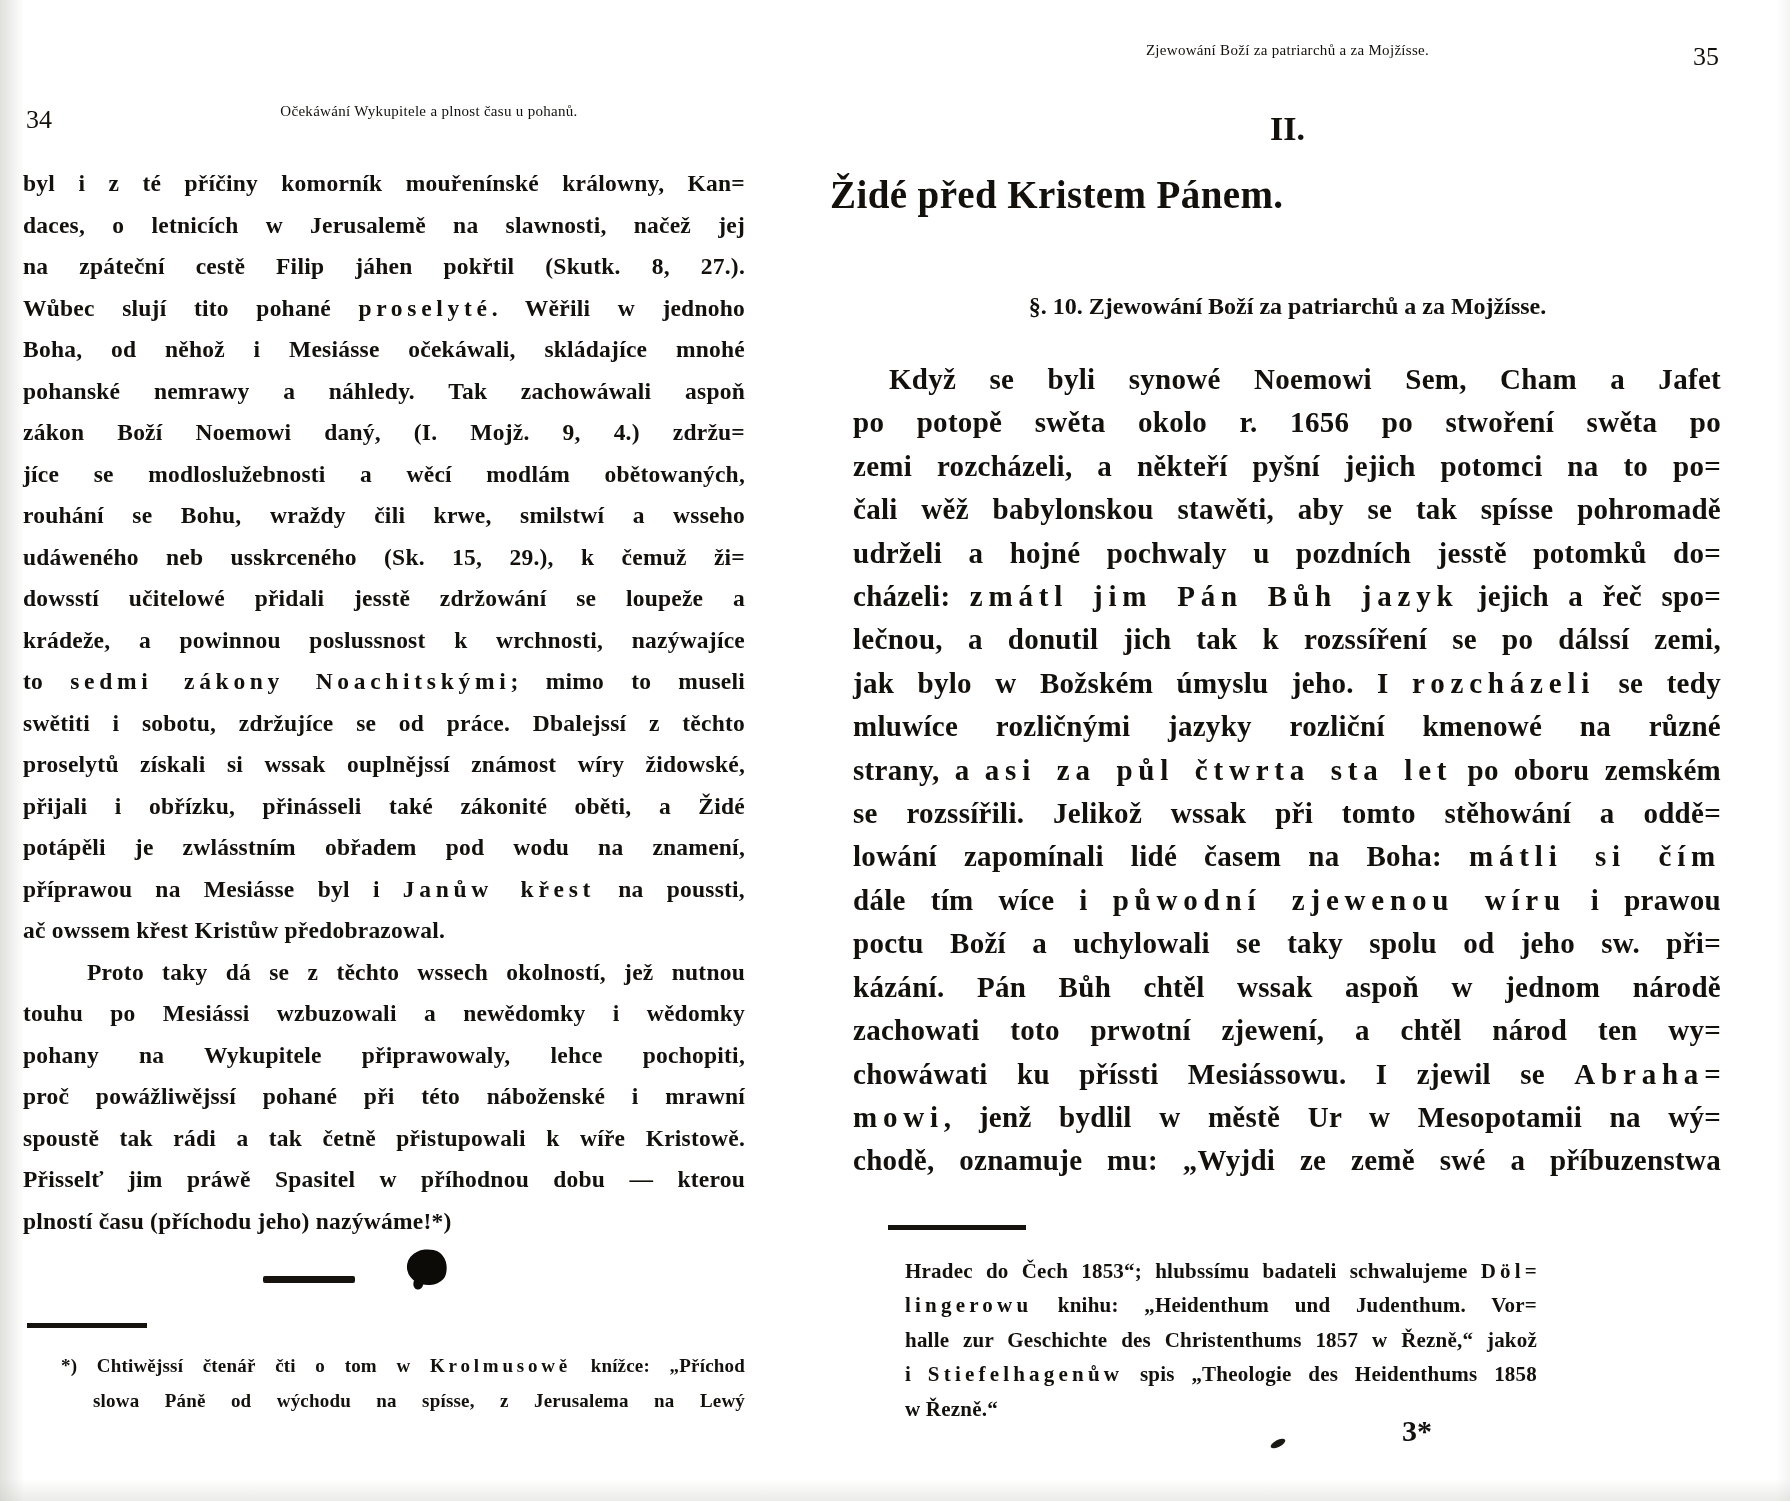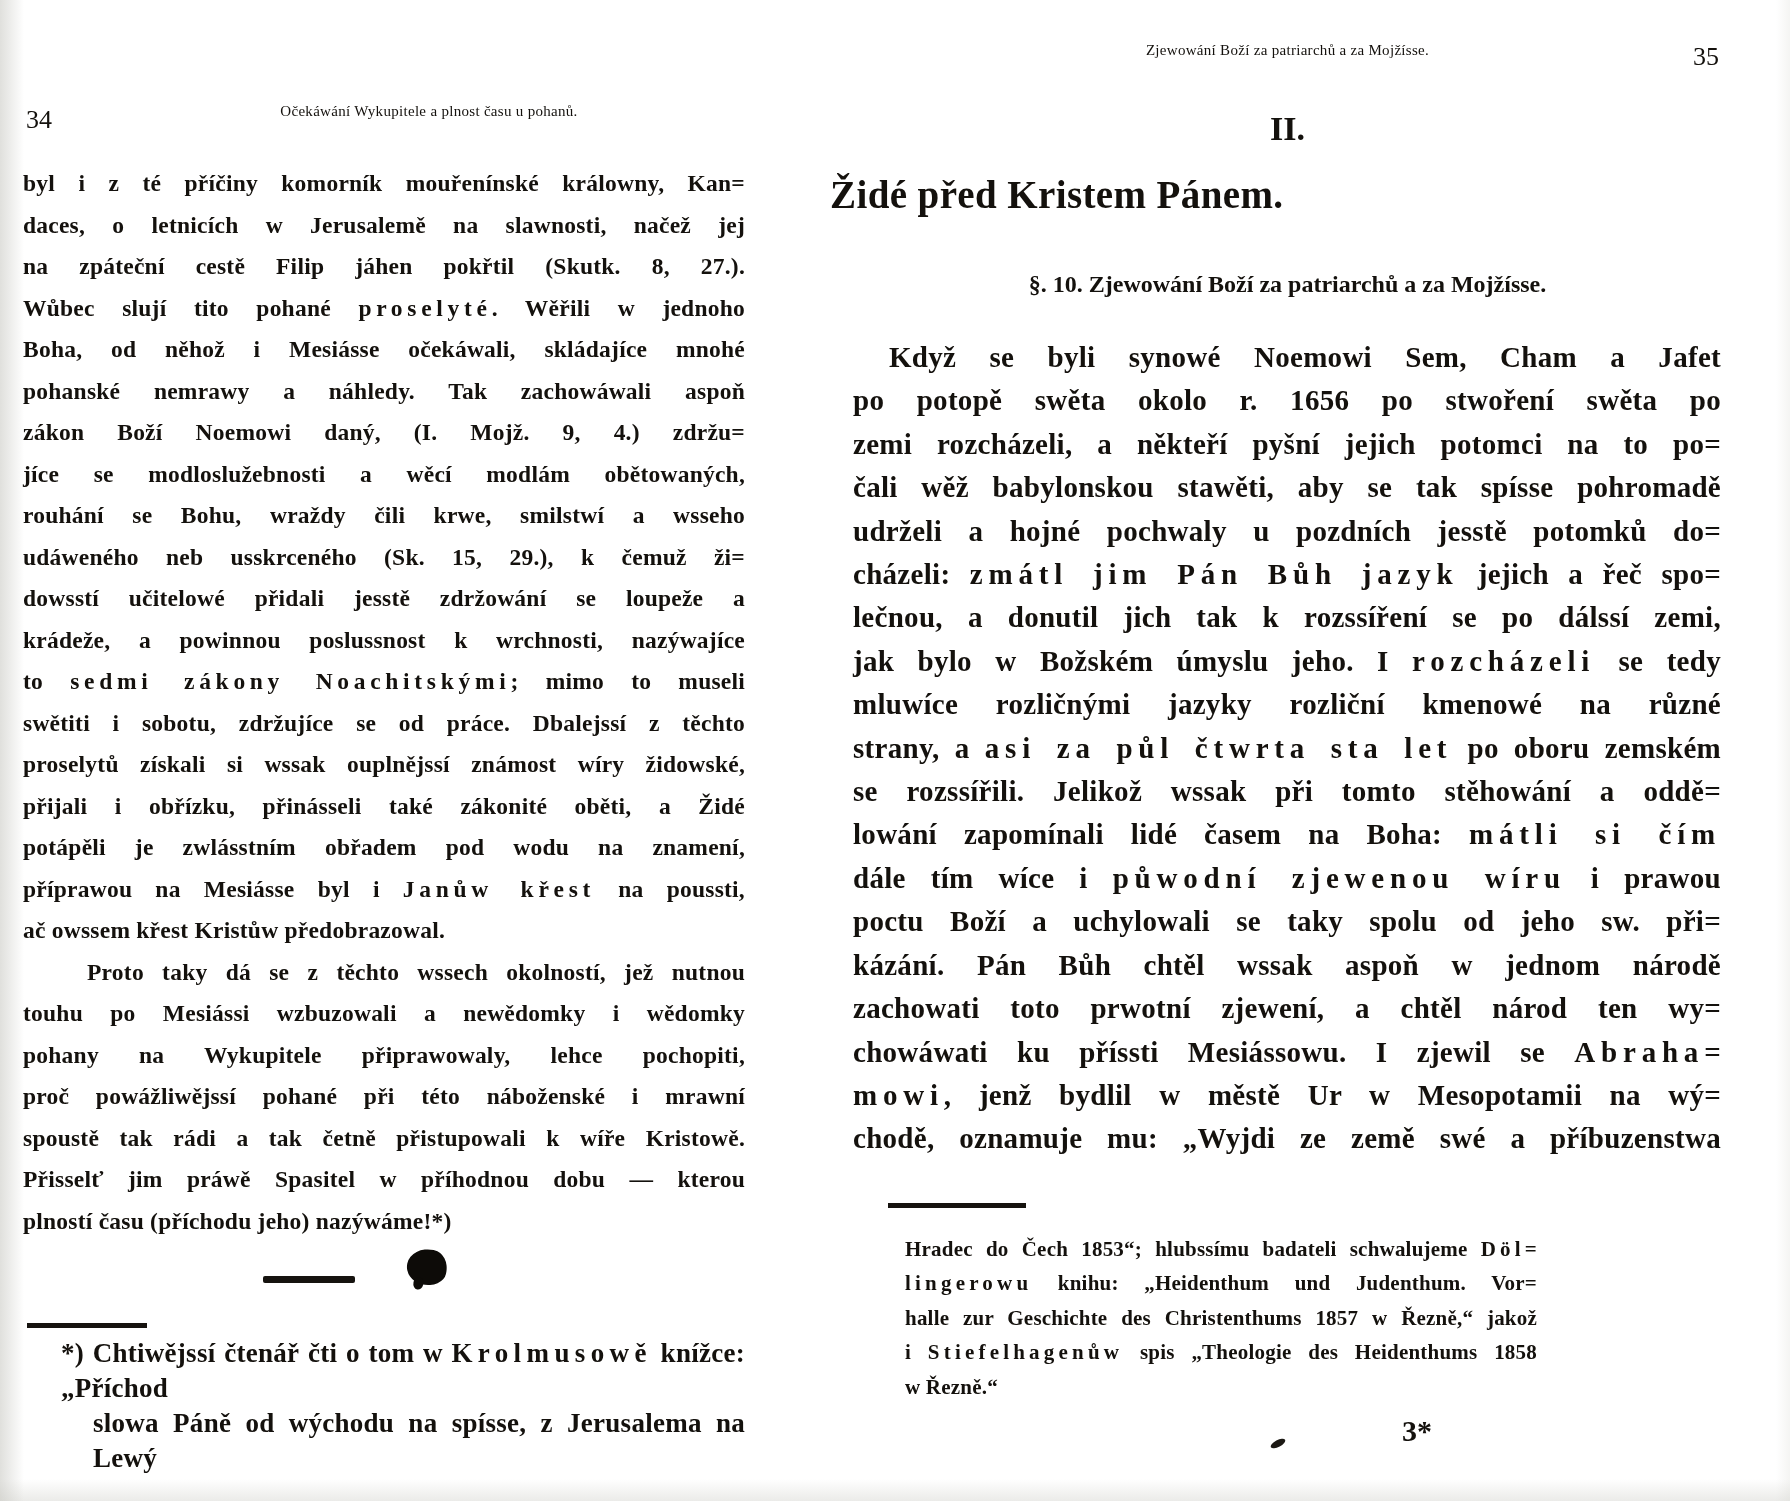--- a/index.html
+++ b/index.html
@@ -22,37 +22,37 @@
   .running-head{position:relative;height:34px}
   .pagenum{font-size:26px;font-weight:400}
   .pagenum-left{position:absolute;left:5px;top:2px}
   .pagenum-right{position:absolute;right:26px;top:0}
   .head-title{display:block;font-size:15px;font-weight:400;letter-spacing:.02em}
   .head-title-left{margin-left:128px;width:560px;text-align:center}
   .head-title-right{width:100%;text-align:center}
 
   .chapter-number{margin-top:34px;text-align:center;font-size:34px}
   .chapter-title{margin-top:24px;font-size:39px;letter-spacing:.01em}
-  .section-heading{margin-top:54px;text-align:center;font-size:24px}
+  .section-heading{margin-top:76px;text-align:center;font-size:24px}
 
   .line{text-align:justify;text-align-last:justify;letter-spacing:.01em}
   .line.last{text-align-last:left}
   .sp{letter-spacing:.2em}
 
   .body-left{margin-top:26px;margin-left:2px;width:722px;font-size:23.5px;line-height:41.5px}
   .body-right{margin-top:38px;margin-left:23px;width:868px;font-size:29px;line-height:43.4px}
   .body-left .para + .para{margin-top:0}
   .indent-first .line:first-child{text-indent:64px}
   .body-right.indent-first .line:first-child{text-indent:36px}
 
   .divider-center{margin:34px 0 0 242px;width:92px;height:7px;background:#16130f;border-radius:2px}
   .footnote-rule{margin:40px 0 0 6px;width:120px;height:5px;background:#16130f}
   .fr-right{margin:42px 0 0 58px;width:138px;height:5px}
 
-  .footnote-left{margin-top:8px;padding-left:40px;font-size:27px;line-height:35px}
+  .footnote-left{margin-top:20px;padding-left:40px;font-size:19px;line-height:35px}
   .footnote-left .line:nth-child(n+2){padding-left:32px}
   .footnote-right{margin-top:24px;margin-left:75px;width:632px;font-size:21px;line-height:34.5px}
 
   .ink-blot{
     position:absolute;left:386px;top:1146px;width:40px;height:36px;
     background:#0d0b08;border-radius:62% 44% 58% 50% / 55% 60% 45% 52%;
     transform:rotate(12deg);
   }
   .ink-blot::after{
     content:"";position:absolute;left:10px;top:30px;width:10px;height:12px;

